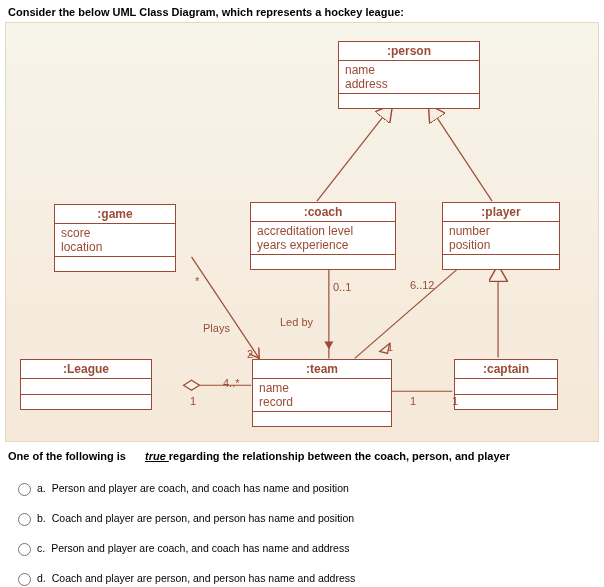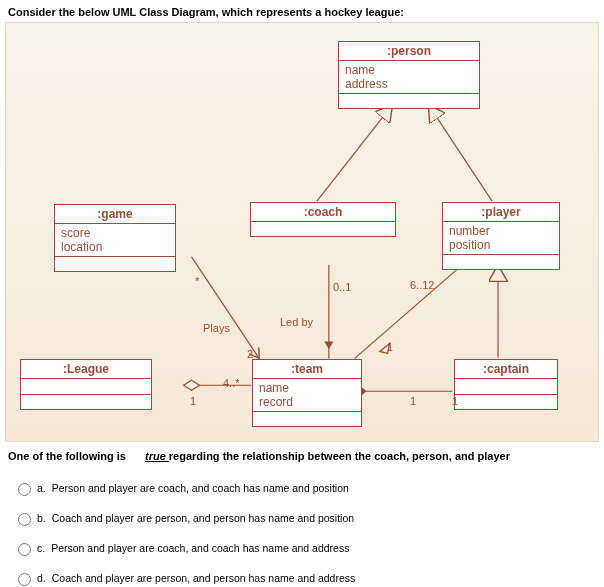--- a/index.html
+++ b/index.html
@@ -60,37 +60,39 @@
 
   <div class="cls" style="left:48px; top:181px; width:122px;">
     <div class="hd">:game</div>
     <div class="bd" style="white-space:pre">score
 location</div>
     <div class="ft"></div>
   </div>
 
   <div class="cls" style="left:244px; top:179px; width:146px;">
     <div class="hd">:coach</div>
+    <div class="bd" style="white-space:pre">accreditation level
+years experience</div>
     <div class="ft"></div>
   </div>
 
   <div class="cls" style="left:436px; top:179px; width:118px;">
     <div class="hd">:player</div>
     <div class="bd" style="white-space:pre">number
 position</div>
     <div class="ft"></div>
   </div>
 
   <div class="cls" style="left:14px; top:336px; width:132px;">
     <div class="hd">:League</div>
     <div class="bd"></div>
     <div class="ft"></div>
   </div>
 
-  <div class="cls" style="left:246px; top:336px; width:110px;">
+  <div class="cls" style="left:246px; top:336px; width:140px;">
     <div class="hd">:team</div>
     <div class="bd" style="white-space:pre">name
 record</div>
     <div class="ft"></div>
   </div>
 
   <div class="cls" style="left:448px; top:336px; width:104px;">
     <div class="hd">:captain</div>
     <div class="bd"></div>
     <div class="ft"></div>

